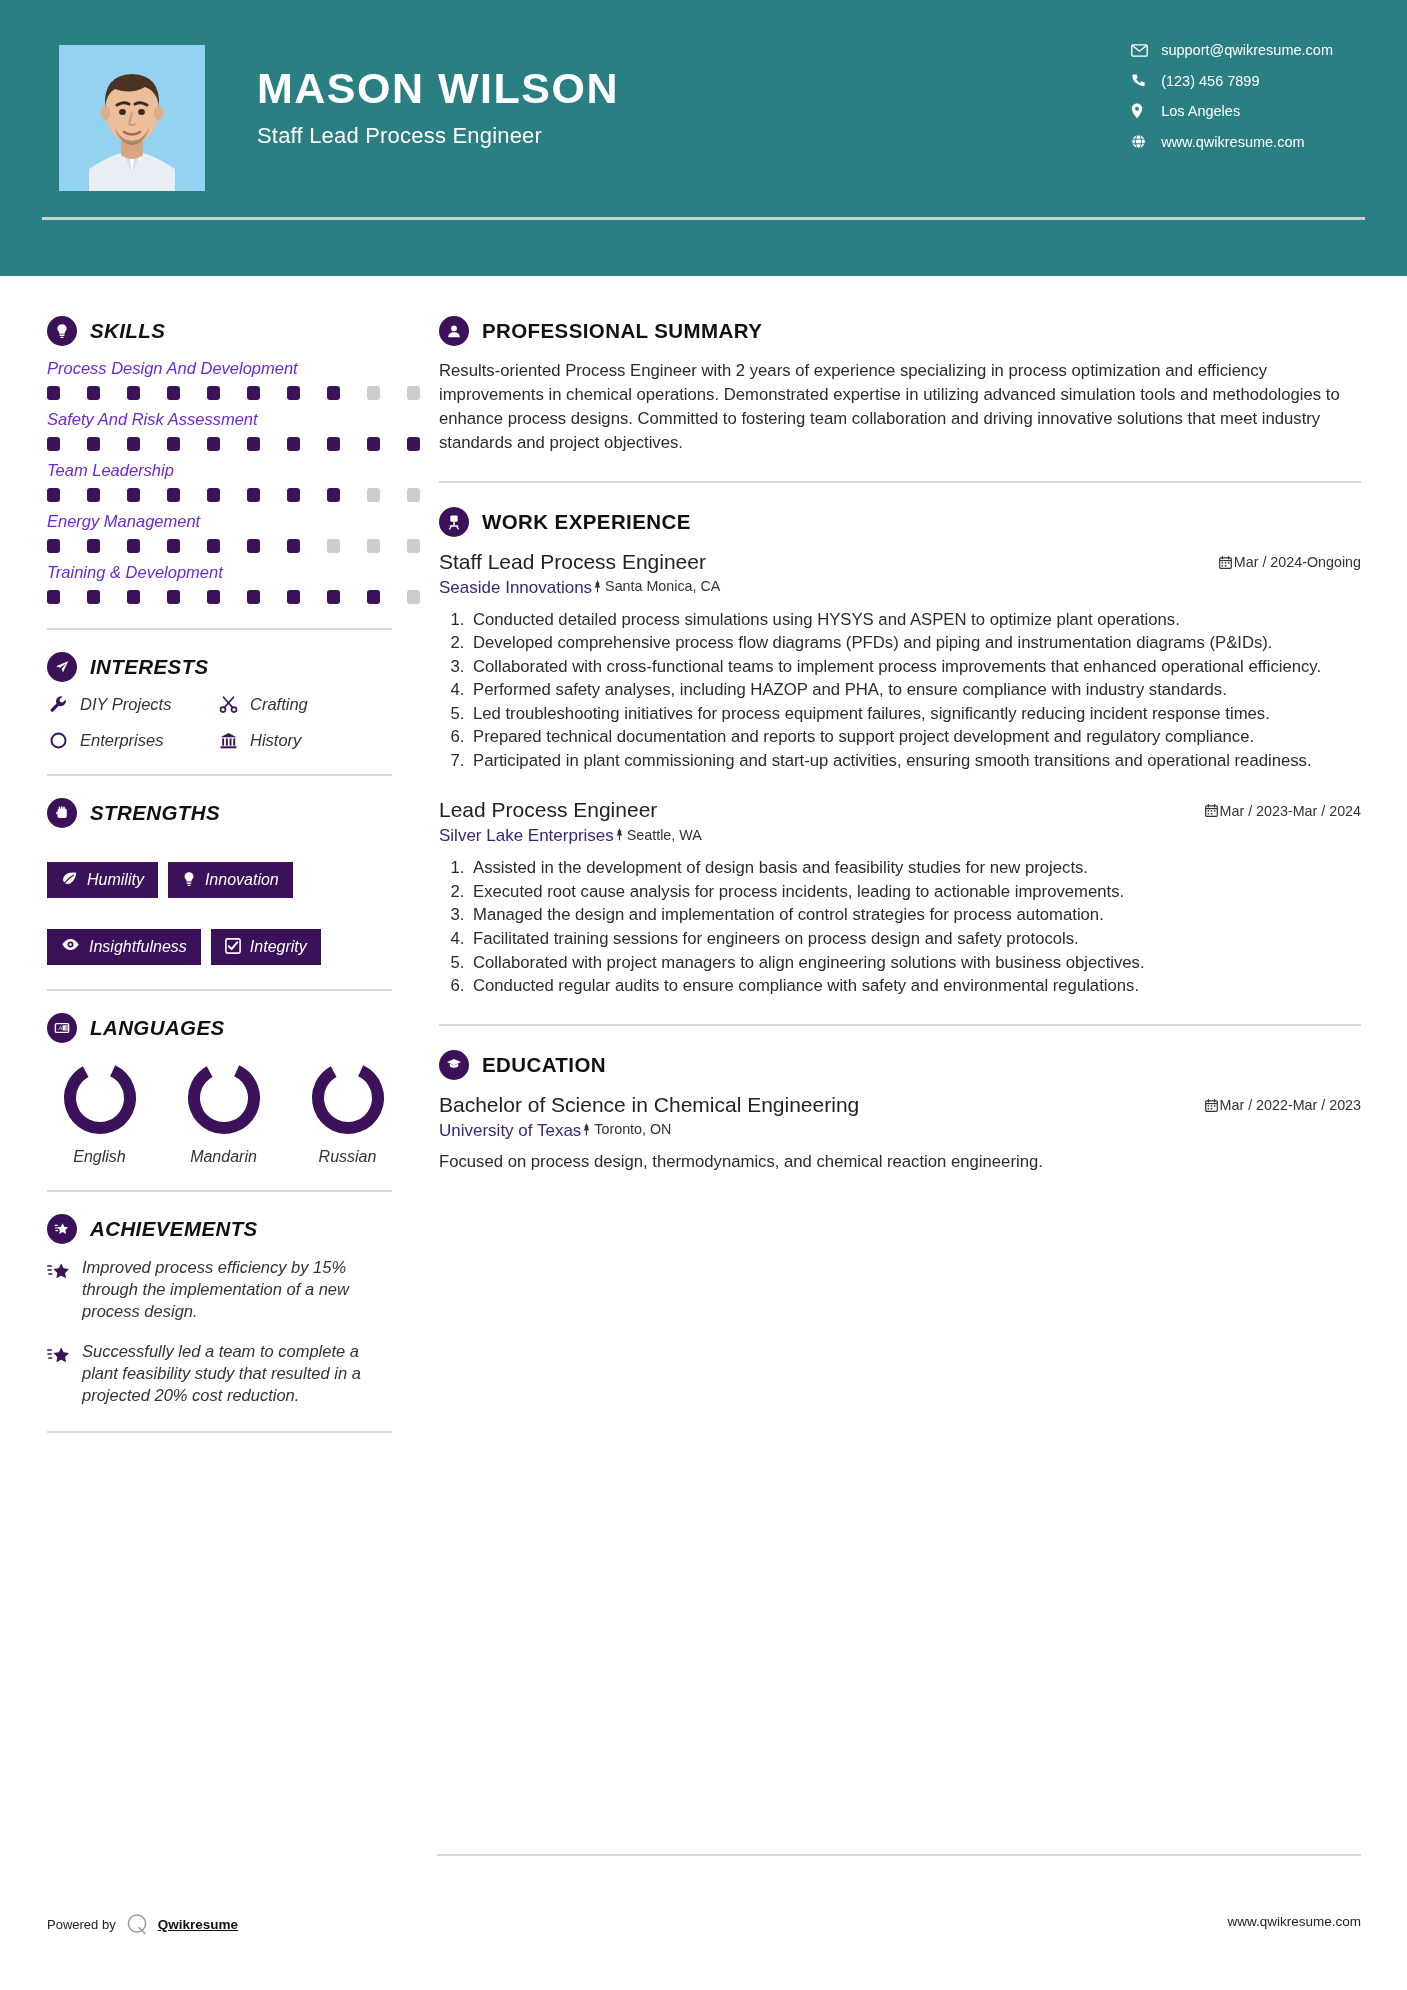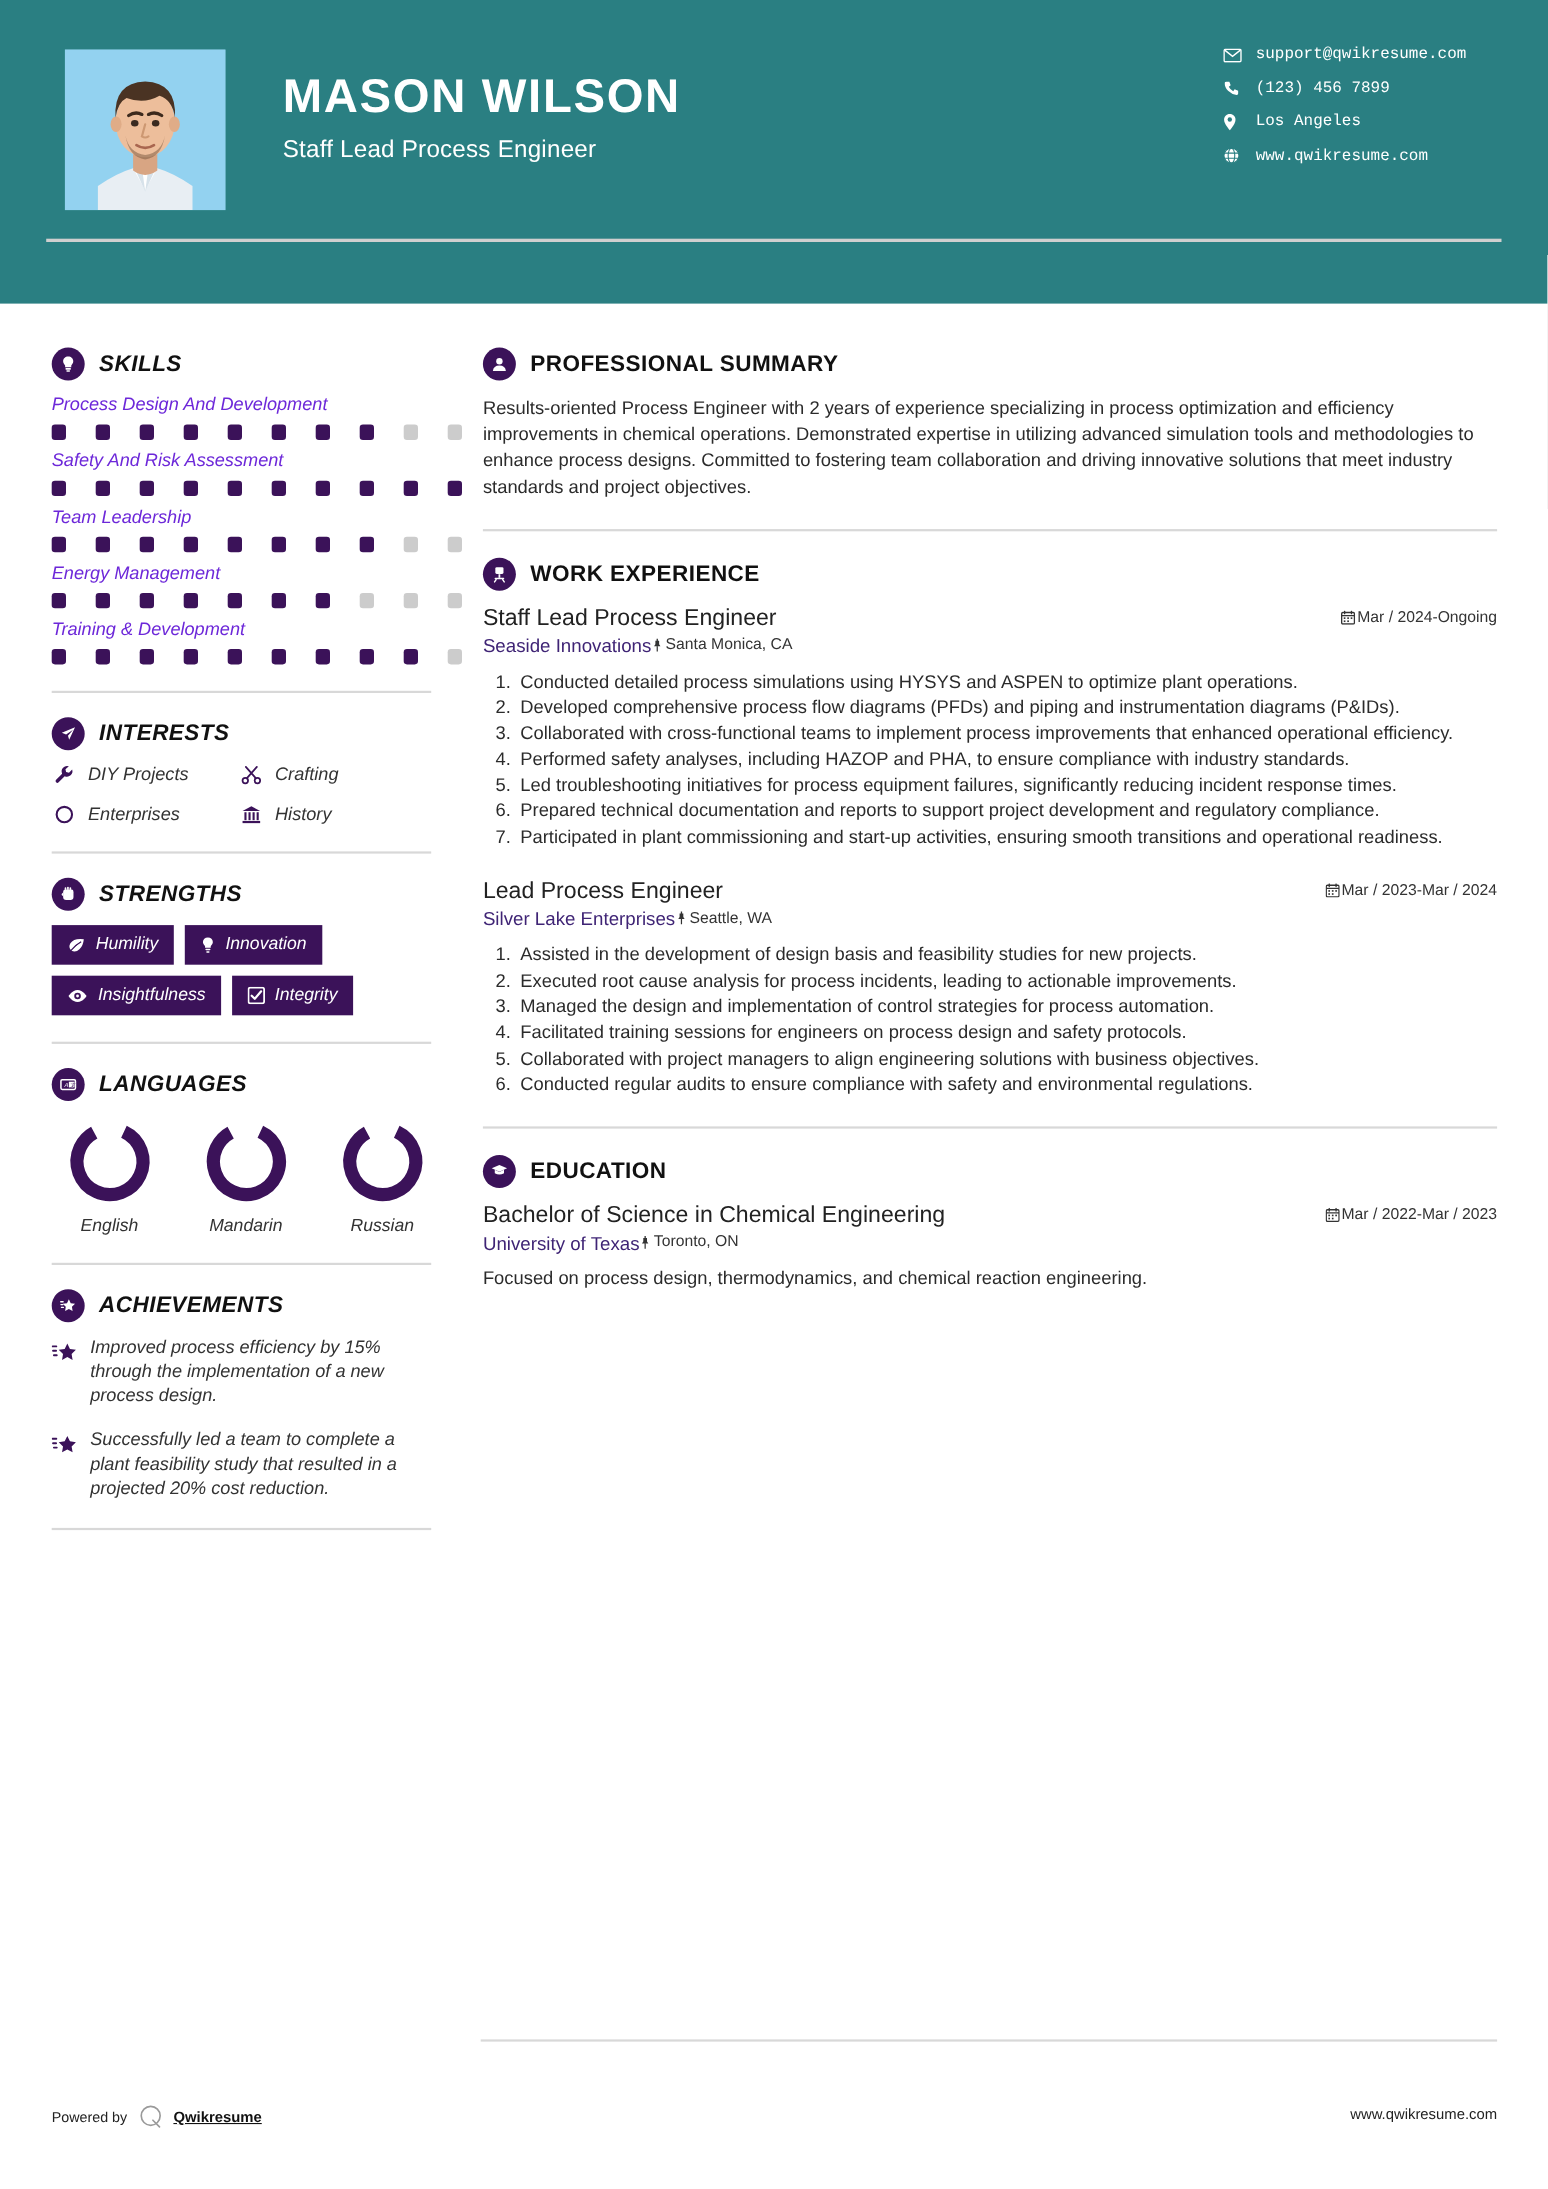--- a/index.html
+++ b/index.html
@@ -69,21 +69,21 @@
     white-space: nowrap;
   }
   .contact-ico {
     width: 26px;
     display: inline-flex;
     justify-content: flex-start;
     align-items: center;
     flex: none;
   }
   .contact-ico svg { display: block; }
-  .contact-txt { margin-left: 4px; font-family: Liberation Mono, monospace; }
+  .contact-txt { margin-left: 4px; }
 
   
   .head-rule {
     position: absolute;
     left: 42px;
     right: 42px;
     top: 217px;
     height: 3px;
     background: #cfcfcf;
   }
@@ -173,22 +173,23 @@
     display: flex;
     flex-wrap: wrap;
     gap: 10px 10px;
   }
   .strength {
     background: #3b1259;
     color: #ffffff;
     font-size: 16px;
     padding: 9px 14px;
     display: inline-flex;
-    align-items: center;
+    align-items: flex-start;
     gap: 9px;
+    margin-top: 21px;
   }
   .strength svg { display:block; flex:none; }
 
   
   .langs {
     display: flex;
     justify-content: flex-start;
     gap: 35px;
     margin-top: 16px;
     padding-left: 8px;

